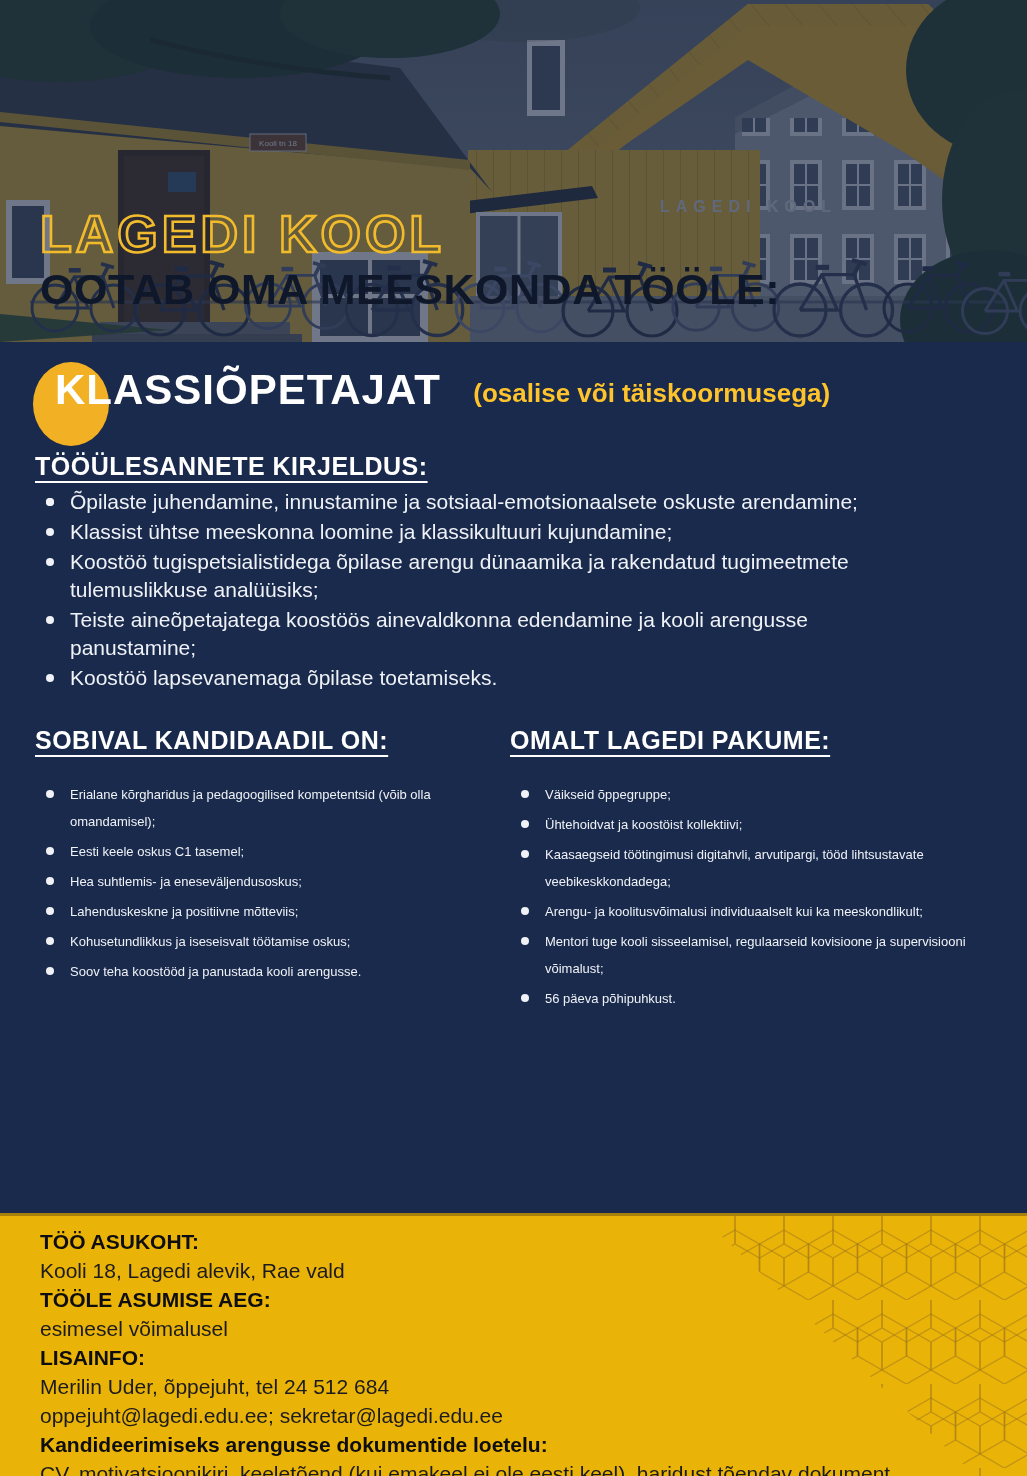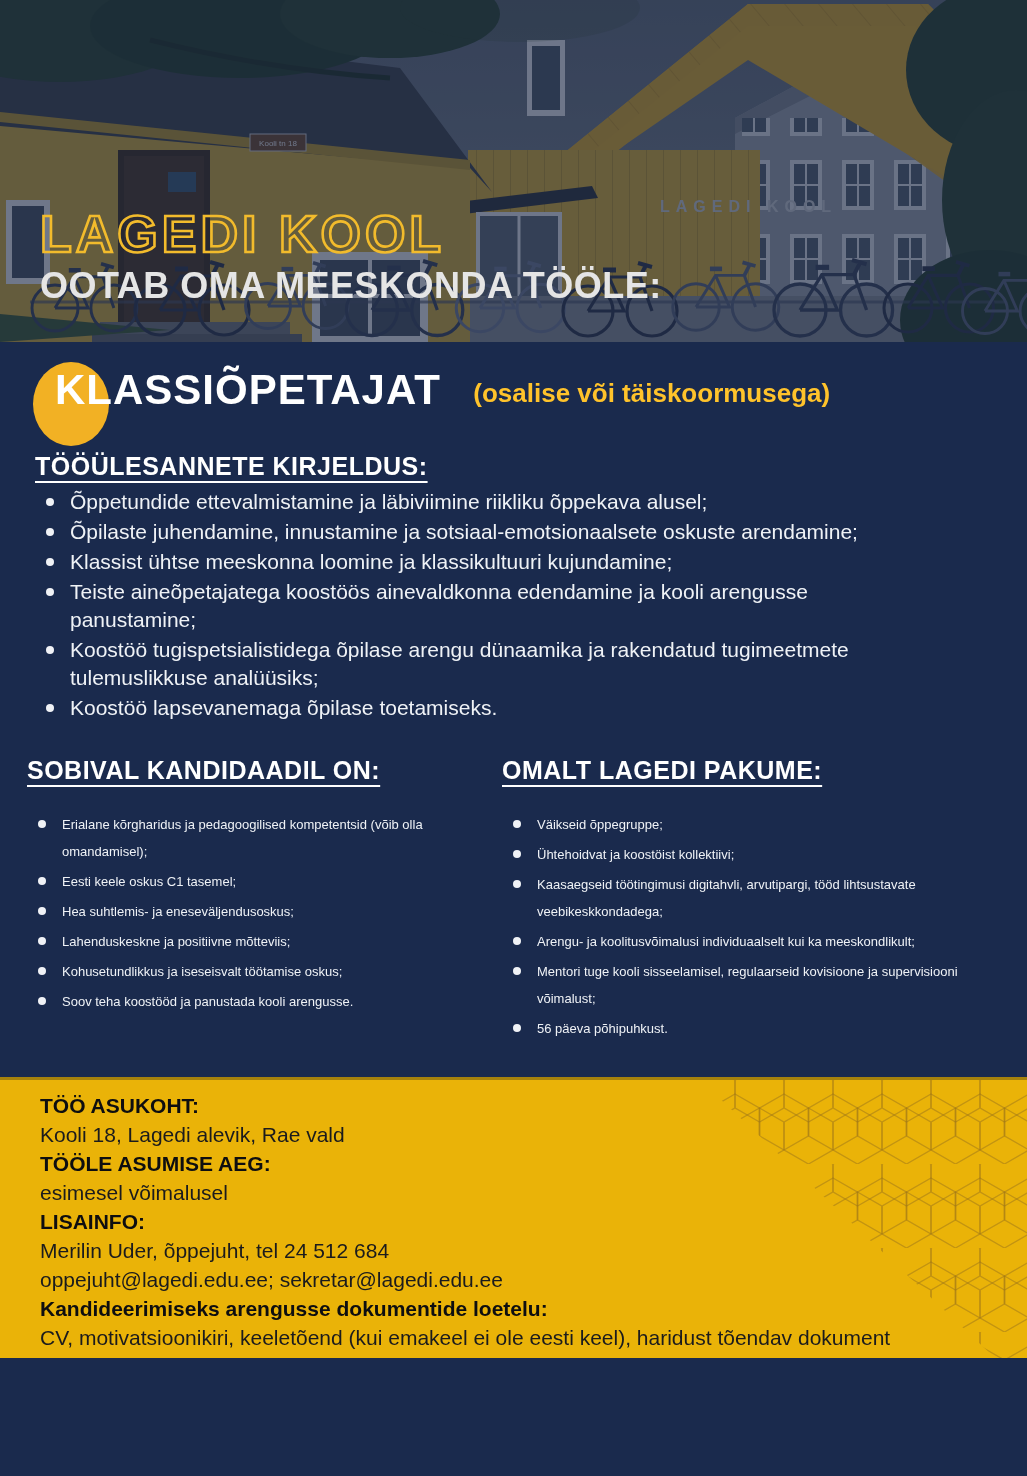--- a/index.html
+++ b/index.html
@@ -11,26 +11,26 @@
   .hero svg { display:block; }
   .hero-text { position:absolute; left:40px; top:208px; z-index:5; }
   .hero-outline {
     font-size:52px; font-weight:800; letter-spacing:4px; line-height:1.0;
     color:#F2BB2C;
   }
   @supports (-webkit-text-stroke: 2px #000) {
     .hero-outline { color:transparent; -webkit-text-stroke:2.6px #F2BB2C; }
   }
   .hero-solid {
-    margin-top:8px; font-size:36px; font-weight:800; letter-spacing:0.5px;
-    color:#e5e5e5; line-height:1.0;
+    margin-top:8px; font-size:43px; font-weight:800; letter-spacing:0.5px;
+    color:#0f172a; line-height:1.0;
   }
 
   
-  .body-navy { position:relative; width:1027px; height:735px; background:#1A2A4D; color:#EFF2F6; }
+  .body-navy { position:relative; width:1027px; height:871px; background:#1A2A4D; color:#EFF2F6; }
   .pos-row { position:relative; padding:24px 40px 0 55px; height:88px; }
   .pos-circle { position:absolute; left:33px; top:20px; width:76px; height:84px;
     border-radius:50%; background:#F2B124; }
   .pos-title { position:relative; z-index:2; display:inline-block; vertical-align:middle;
     font-size:42px; font-weight:800; letter-spacing:1px; color:#FFFFFF; }
   .pos-note { position:relative; z-index:2; display:inline-block; vertical-align:middle;
     margin-left:28px; margin-top:6px; font-size:26px; font-weight:600; color:#FFC32B; }
 
   .sec-head {
     margin:22px 40px 16px 35px; display:inline-block;
@@ -39,21 +39,21 @@
   }
   .head-wrap { height:42px; }
 
   ul.blist { list-style:none; margin:16px 40px 0 40px; max-width:840px; }
   ul.blist li { position:relative; padding-left:30px; margin-bottom:2px;
     font-size:21px; line-height:28px; font-weight:500; }
   ul.blist .dot { position:absolute; left:6px; top:10px; width:8px; height:8px;
     border-radius:50%; background:#F0F2F6; }
 
   .cols { display:grid; grid-template-columns:475px 1fr; padding:0 30px 0 0; margin-top:34px; }
-  .col { padding-left:27px; }
+  .col { padding-left:35px; }
   .col ul.blist { margin:26px 0 0 5px; max-width:445px; }
   .col-right ul.blist { max-width:485px; }
   .col ul.blist li { font-size:13px; line-height:27px; margin-bottom:3px; }
   .col ul.blist .dot { top:9px; }
 
   
   .footer { position:relative; width:1027px; height:281px; background:#eab308;
     border-top:3px solid rgba(40,40,20,0.35); color:#1B1B1D; }
   .footer-text { position:relative; z-index:2; padding:11px 40px 0 40px;
     font-size:21px; line-height:29px; }
@@ -192,37 +192,36 @@
       <span class="pos-note">(osalise või täiskoormusega)</span>
     </div>
 
     <div class="head-wrap">
       <span class="sec-head">TÖÖÜLESANNETE KIRJELDUS:</span>
     </div>
 
     <ul class="blist">
         <li>
         <span class="dot"></span>
-        <span class="li-text">Õppetundide ettevalmistamine ja läbiviimine riikliku õppekava alusel;</span>
       </li>
         <li>
         <span class="dot"></span>
         <span class="li-text">Õpilaste juhendamine, innustamine ja sotsiaal-emotsionaalsete oskuste arendamine;</span>
       </li>
         <li>
         <span class="dot"></span>
         <span class="li-text">Klassist ühtse meeskonna loomine ja klassikultuuri kujundamine;</span>
       </li>
         <li>
         <span class="dot"></span>
+        <span class="li-text">Koostöö tugispetsialistidega õpilase arengu dünaamika ja rakendatud tugimeetmete tulemuslikkuse analüüsiks;</span>
+      </li>
+        <li>
+        <span class="dot"></span>
         <span class="li-text">Teiste aineõpetajatega koostöös ainevaldkonna edendamine ja kooli arengusse panustamine;</span>
-      </li>
-        <li>
-        <span class="dot"></span>
-        <span class="li-text">Koostöö tugispetsialistidega õpilase arengu dünaamika ja rakendatud tugimeetmete tulemuslikkuse analüüsiks;</span>
       </li>
         <li>
         <span class="dot"></span>
         <span class="li-text">Koostöö lapsevanemaga õpilase toetamiseks.</span>
       </li>
       </ul>
 
     <div class="cols">
       <div class="col col-left">
         <span class="sec-head" style="margin:0">SOBIVAL KANDIDAADIL ON:</span>

